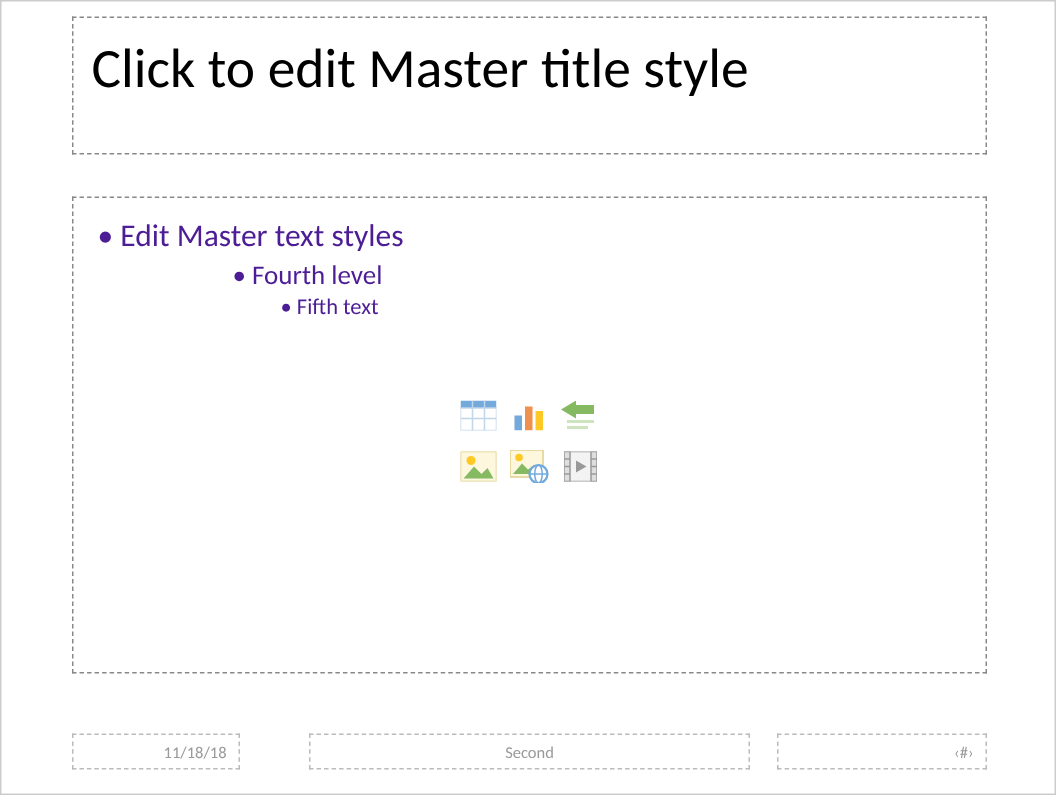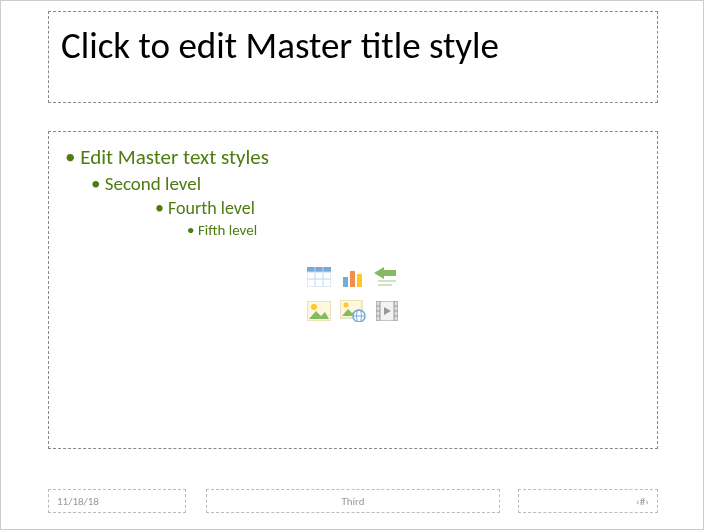--- a/index.html
+++ b/index.html
@@ -34,21 +34,21 @@
   .content-ph {
     left: 47px;
     top: 130px;
     width: 610px;
     height: 318px;
     padding: 12px 12px 0 12px;
     cursor: text;
   }
   .bullets {
     list-style: none;
-    color: #4d7c0f;
+    color: #4c1d95;
   }
   .bullets li::before {
     content: "• ";
   }
   .l1 { font-size: 21px; margin-left: 4px; }
   .l2 { font-size: 19px; margin-left: 30px; margin-top: 2px; }
   .l3 { font-size: 17px; margin-left: 62px; margin-top: 2px; }
   .l4 { font-size: 18px; margin-left: 94px; margin-top: 2px; }
   .l5 { font-size: 15px; margin-left: 126px; margin-top: 2px; }
 
@@ -78,37 +78,36 @@
     bottom: 16px;
     height: 24px;
     position: absolute;
     display: flex;
     align-items: center;
     font-size: 11px;
     color: #999999;
     padding: 0 8px;
     cursor: text;
   }
-  .date-ph   { left: 47px;  width: 138px; justify-content: flex-start; }
+  .date-ph   { left: 47px;  width: 112px; justify-content: flex-end; }
   .center-ph { left: 205px; width: 294px; justify-content: center; }
   .num-ph    { left: 517px; width: 140px; justify-content: flex-end; }
 </style>
 </head>
 <body>
 
 <div class="placeholder title-ph">
   <div class="title-text">Click to edit Master title style</div>
 </div>
 
 <div class="placeholder content-ph">
   <ul class="bullets">
     <li class="l1">Edit Master text styles</li>
-    <li class="l2">Second level</li>
     <li class="l4">Fourth level</li>
-    <li class="l5">Fifth level</li>
+    <li class="l5">Fifth text</li>
   </ul>
 
   <div class="insert-grid">
     <div class="ic">
       <svg width="24" height="20" viewBox="0 0 24 20">
         <rect x="0" y="0" width="24" height="5" fill="#5b9bd5"></rect>
         <rect x="0" y="5" width="24" height="15" fill="#ffffff" stroke="#b6d0e8"></rect>
         <line x1="8" y1="0" x2="8" y2="20" stroke="#b6d0e8"></line>
         <line x1="16" y1="0" x2="16" y2="20" stroke="#b6d0e8"></line>
         <line x1="0" y1="12" x2="24" y2="12" stroke="#b6d0e8"></line>
@@ -159,17 +158,17 @@
         <polygon points="8,6 8,14 15,10" fill="#888888"></polygon>
       </svg>
     </div>
   </div>
 </div>
 
 <div class="footer-ph date-ph">
   <span>11/18/18</span>
 </div>
 <div class="footer-ph center-ph">
-  <span>Third</span>
+  <span>Second</span>
 </div>
 <div class="footer-ph num-ph">
   <span>‹#›</span>
 </div>
 
 </body></html>

